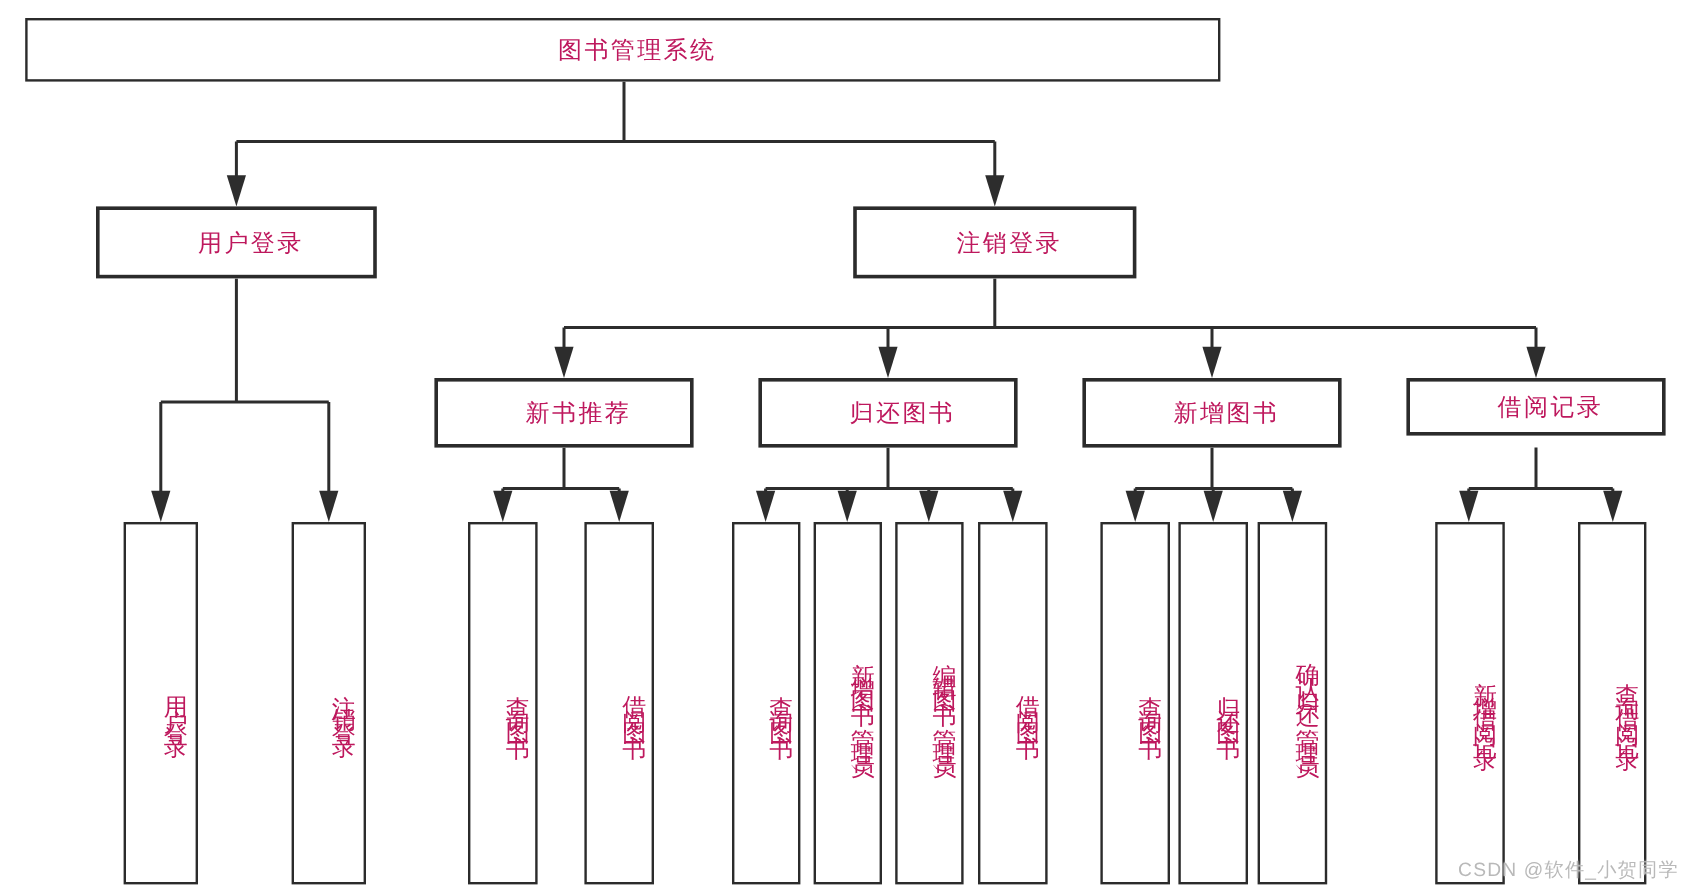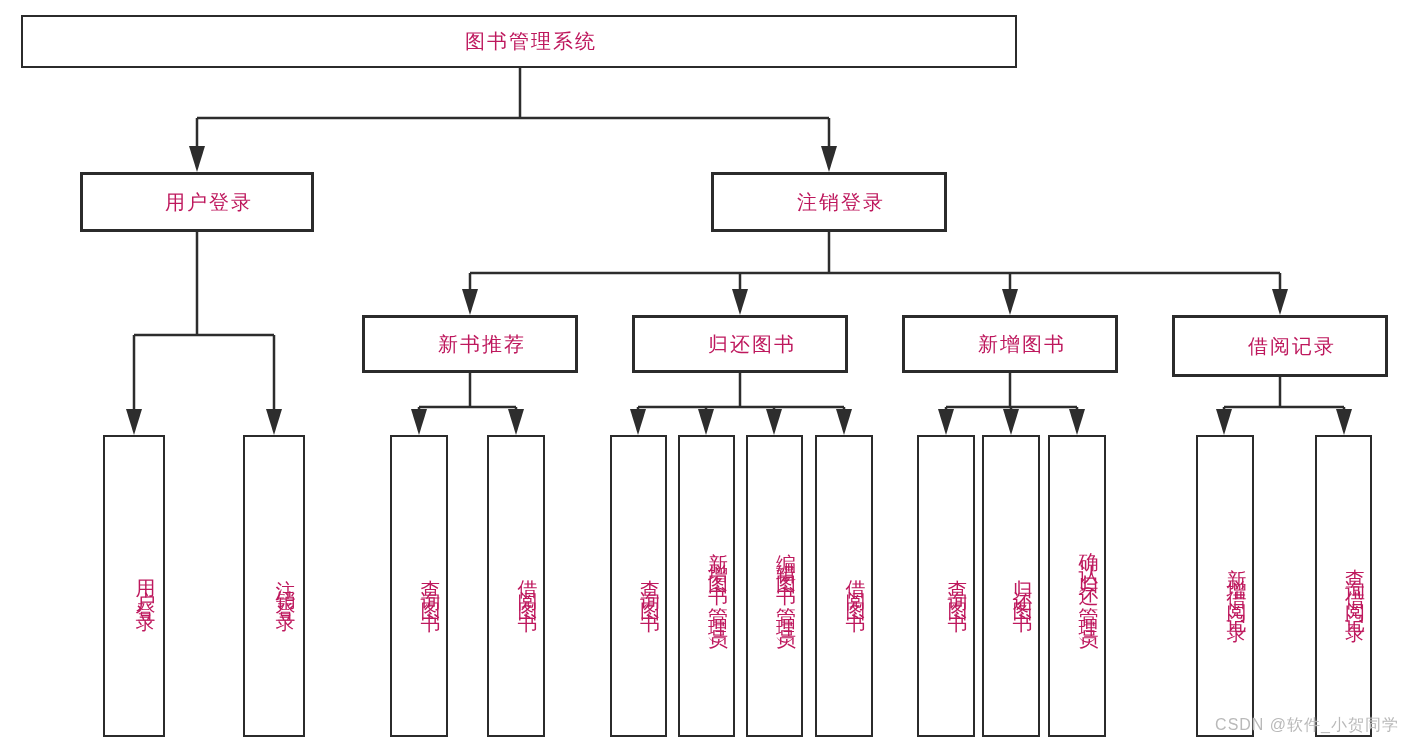--- a/index.html
+++ b/index.html
@@ -123,21 +123,21 @@
 
   <div class="box mid" style="left:362px; top:315px; width:216px; height:58px;text-align:center;">
     <span>新书推荐</span>
   </div>
   <div class="box mid" style="left:632px; top:315px; width:216px; height:58px;">
     <span>归还图书</span>
   </div>
   <div class="box mid" style="left:902px; top:315px; width:216px; height:58px;">
     <span>新增图书</span>
   </div>
-  <div class="box mid" style="left:1172px; top:315px; width:216px; height:62px;">
+  <div class="box mid" style="left:1172px; top:315px; width:216px; height:48px;">
     <span>借阅记录</span>
   </div>
 
   <div class="box leaf" style="left:103px; top:435px; width:62px; height:302px;">
     <span class="vtext">用户登录</span>
   </div>
   <div class="box leaf" style="left:243px; top:435px; width:62px; height:302px;">
     <span class="vtext">注销登录</span>
   </div>
 

